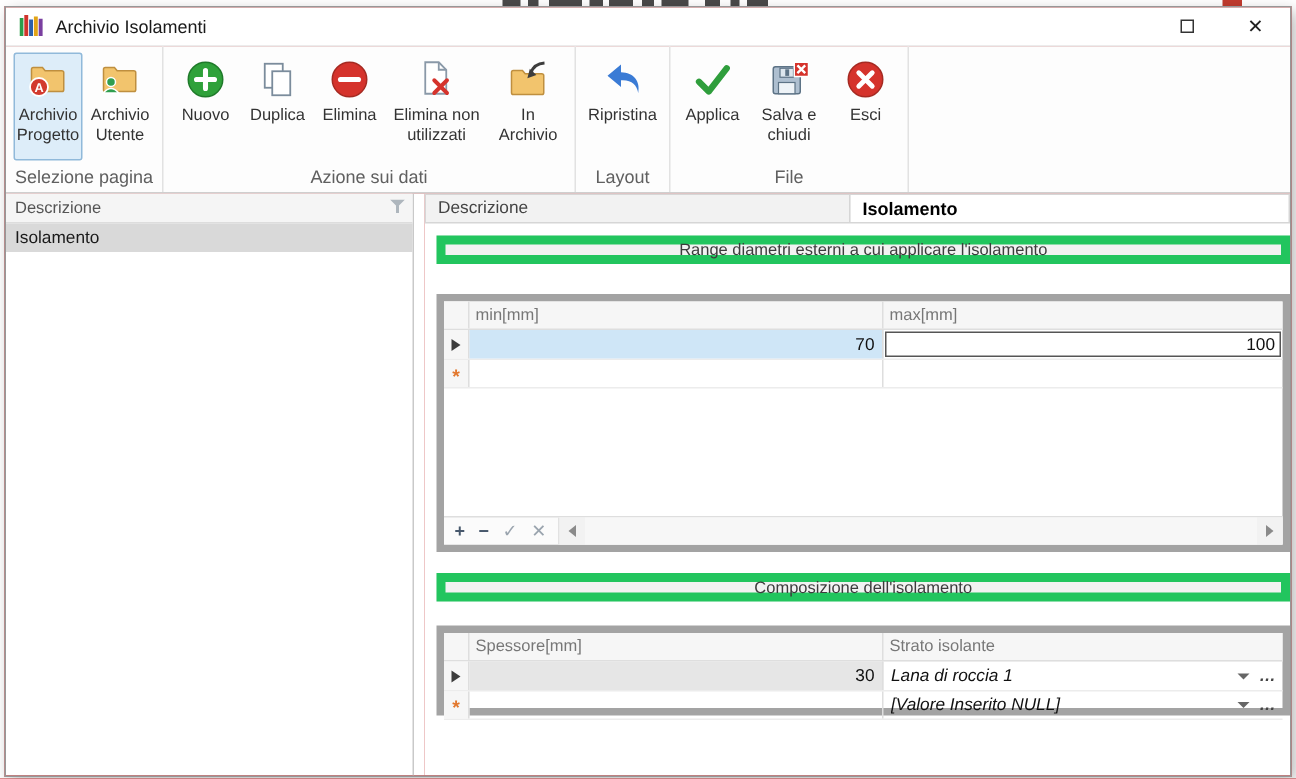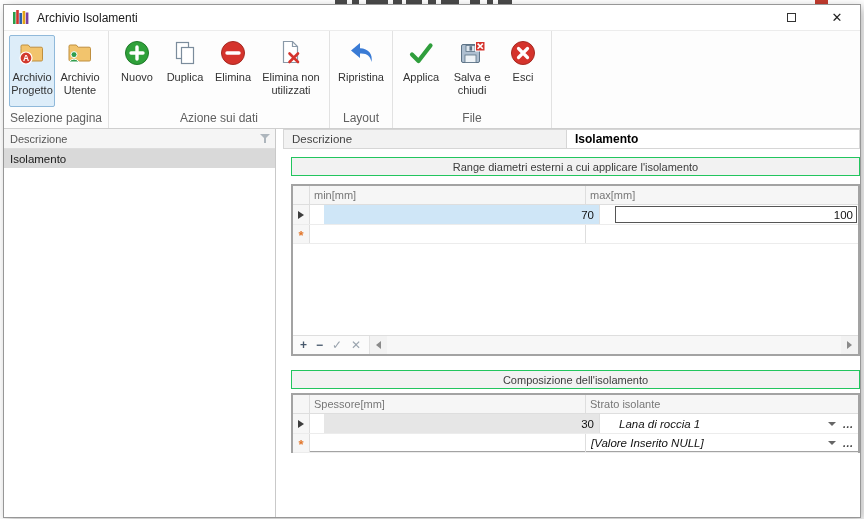--- a/index.html
+++ b/index.html
@@ -47,35 +47,35 @@
   .lp-header { height:20px; flex:none; background:#f5f5f5; border-bottom:1px solid #dddddd; display:flex; align-items:center; padding:0 5px 0 6px; font-size:11px; color:#555; }
   .lp-header .hdr-text { flex:1; }
   .lp-row { height:19px; flex:none; background:#d9d9d9; display:flex; align-items:center; padding-left:6px; font-size:11.5px; color:#1a1a1a; }
   .splitter { width:7px; flex:none; background:#fff; }
 
   .right-panel { flex:1; display:flex; flex-direction:column; background:#fff; overflow:hidden; }
   .desc-row { flex:none; display:flex; height:20px; border:1px solid #d6d6d6; }
   .desc-label { width:283px; flex:none; background:#f2f2f2; border-right:1px solid #d6d6d6; display:flex; align-items:center; padding-left:8px; font-size:11.5px; color:#444; }
   .desc-value { flex:1; display:flex; align-items:center; padding-left:8px; font-size:12px; font-weight:bold; color:#000; }
 
-  .group-header { flex:none; margin:8px 0 0 8px; height:19px; background:#f2f2f2; border:1px solid #22c55e; display:flex; align-items:center; justify-content:center; font-size:11px; color:#3c3c3c; }
+  .group-header { flex:none; margin:8px 0 12px 8px; height:19px; background:#f2f2f2; border:6px solid #22c55e; display:flex; align-items:center; justify-content:center; font-size:11px; color:#3c3c3c; }
   .group-header.comp { margin-top:14px; }
 
-  .grid { margin-left:8px; border:2px solid #a3a3a3; display:flex; flex-direction:column; background:#fff; flex:none; }
+  .grid { margin-left:8px; border:5px solid #a3a3a3; display:flex; flex-direction:column; background:#fff; flex:none; }
   .range-grid { margin-top:8px; height:172px; }
   .comp-grid  { margin-top:4px; height:60px; }
 
   .g-row { display:flex; }
   .g-header { height:19px; flex:none; background:#f6f6f6; border-bottom:1px solid #dedede; }
   .hdr-cell { color:#777; font-size:11px; display:flex; align-items:center; padding:0 4px; }
   .cell-ind { width:17px; flex:none; border-right:1px solid #dedede; background:#f6f6f6; display:flex; align-items:center; justify-content:center; }
   .cell-a { width:276px; flex:none; border-right:1px solid #dedede; }
   .cell-b { flex:1; }
 
-  .g-datarow { height:20px; flex:none; border-bottom:1px solid #ececec;gap:14px; }
+  .g-datarow { height:20px; flex:none; border-bottom:1px solid #ececec; }
   .g-newrow  { height:19px; flex:none; border-bottom:1px solid #ececec; }
   .num-cell { display:flex; align-items:center; justify-content:flex-end; padding:0 5px; font-size:11.5px; color:#111; }
   .text-cell { display:flex; align-items:center; padding:0 2px 0 5px; font-size:11.5px; color:#111;font-style:italic; }
   .text-cell .val { flex:1; white-space:nowrap; overflow:hidden; }
   .sel-blue { background:#cfe6f7; }
   .gray-cell { background:#e6e6e6;padding-left:36px; }
   .focused { outline:1px solid #555; outline-offset:-2px; }
   .tri-right { width:0; height:0; border-left:6px solid #3c3c3c; border-top:4px solid transparent; border-bottom:4px solid transparent; }
   .asterisk { color:#e2772c; font-size:13px; font-weight:bold; line-height:1; padding-top:3px; }
   .g-filler { flex:1; }
@@ -193,20 +193,30 @@
         </div>
         <div class="tb-btn wide">
           <span class="tb-icon">
             <svg width="28" height="28" viewBox="0 0 28 28">
               <path d="M6.5 2.5 h9 l5 5 v16 h-14 Z" fill="#fff" stroke="#8a99a8" stroke-width="1.2"></path>
               <path d="M15.5 2.5 v5 h5" fill="none" stroke="#8a99a8" stroke-width="1.2"></path>
               <path d="M12.5 14.5 l8.5 8.5 M21 14.5 l-8.5 8.5" stroke="#d5332c" stroke-width="2.6" stroke-linecap="round"></path>
             </svg>
           </span>
           <span class="tb-label">Elimina non utilizzati</span>
+        </div>
+        <div class="tb-btn mid">
+          <span class="tb-icon">
+            <svg width="28" height="28" viewBox="0 0 28 28">
+              <path d="M3 11.5 V9.2 Q3 8 4.2 8 h6.1 l1.8 2.2 h11 Q24.5 10.2 24.5 11.4 V22.8 Q24.5 24 23.3 24 H4.2 Q3 24 3 22.8 Z" fill="#f2c46d" stroke="#bf8f3f"></path>
+              <path d="M25 3 q-7 0.5 -9 6.5" stroke="#3d3d3d" stroke-width="2" fill="none"></path>
+              <polygon points="13.6,13.2 19.6,11 15.2,6.8" fill="#3d3d3d"></polygon>
+            </svg>
+          </span>
+          <span class="tb-label">In Archivio</span>
         </div>
       </div>
       <div class="tb-group-label">Azione sui dati</div>
     </div>
 
     <div class="tb-group">
       <div class="tb-buttons">
         <div class="tb-btn mid">
           <span class="tb-icon">
             <svg width="28" height="28" viewBox="0 0 28 28">

